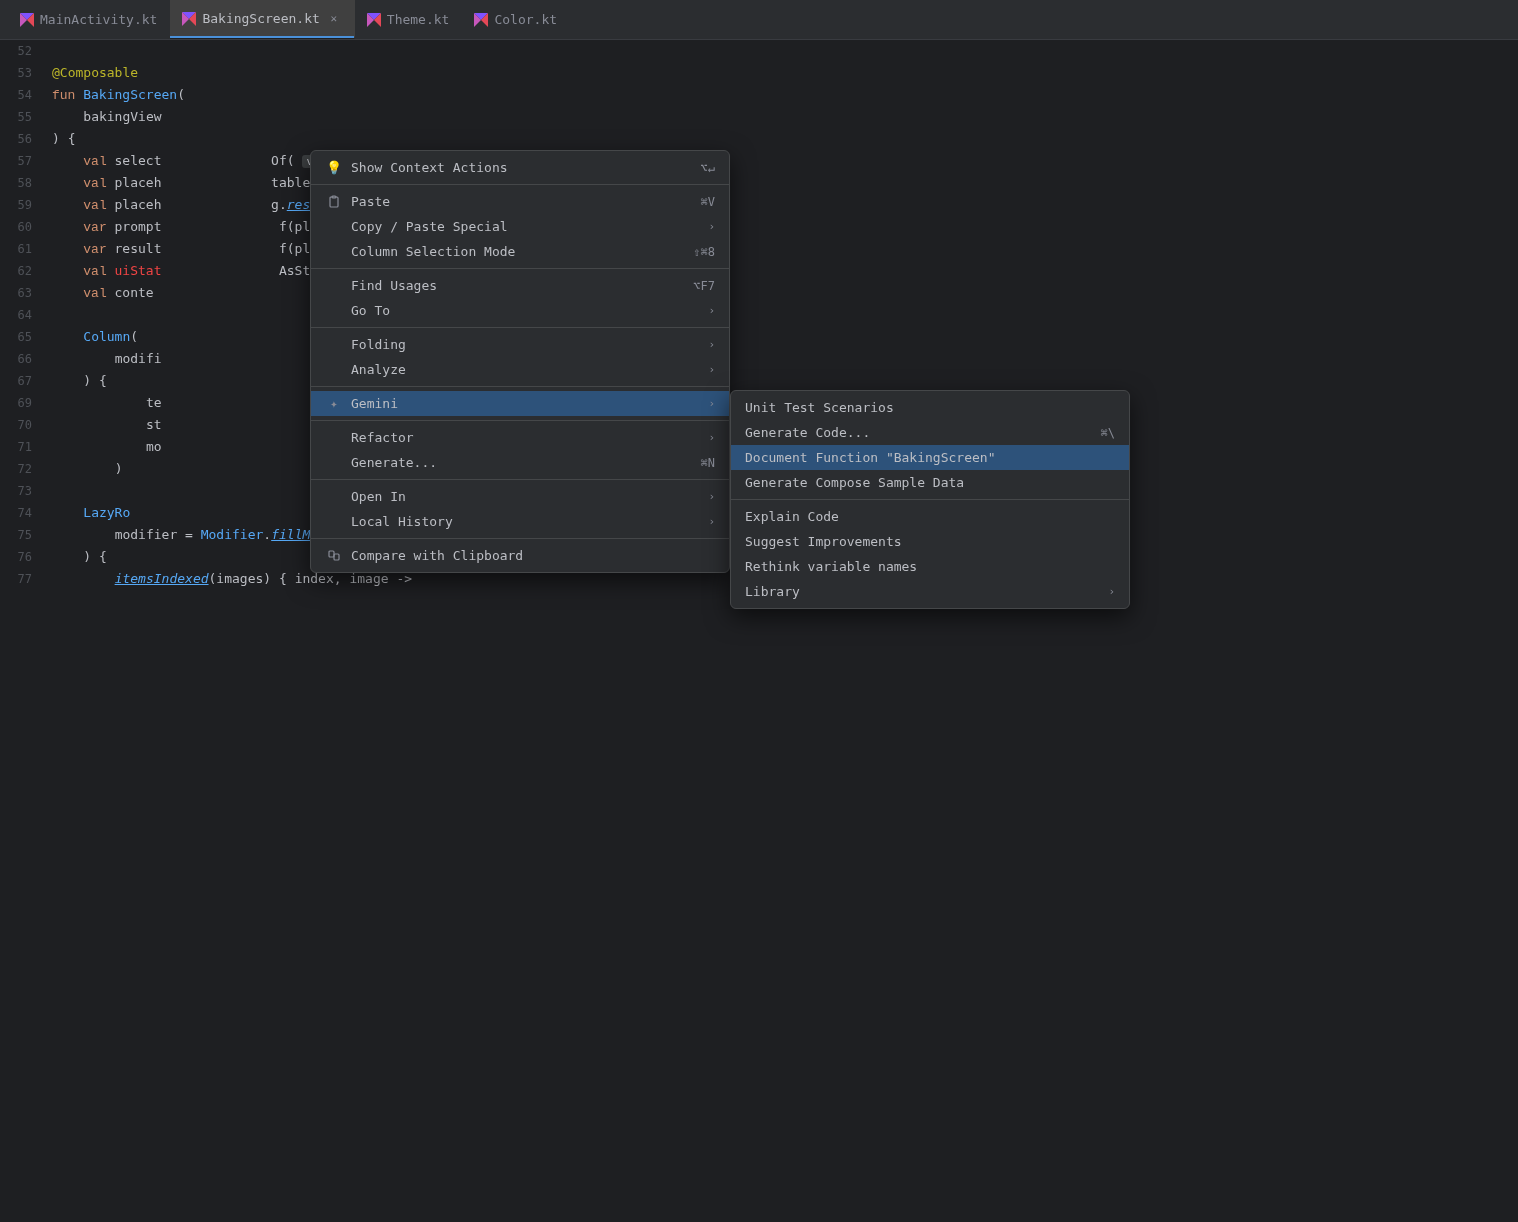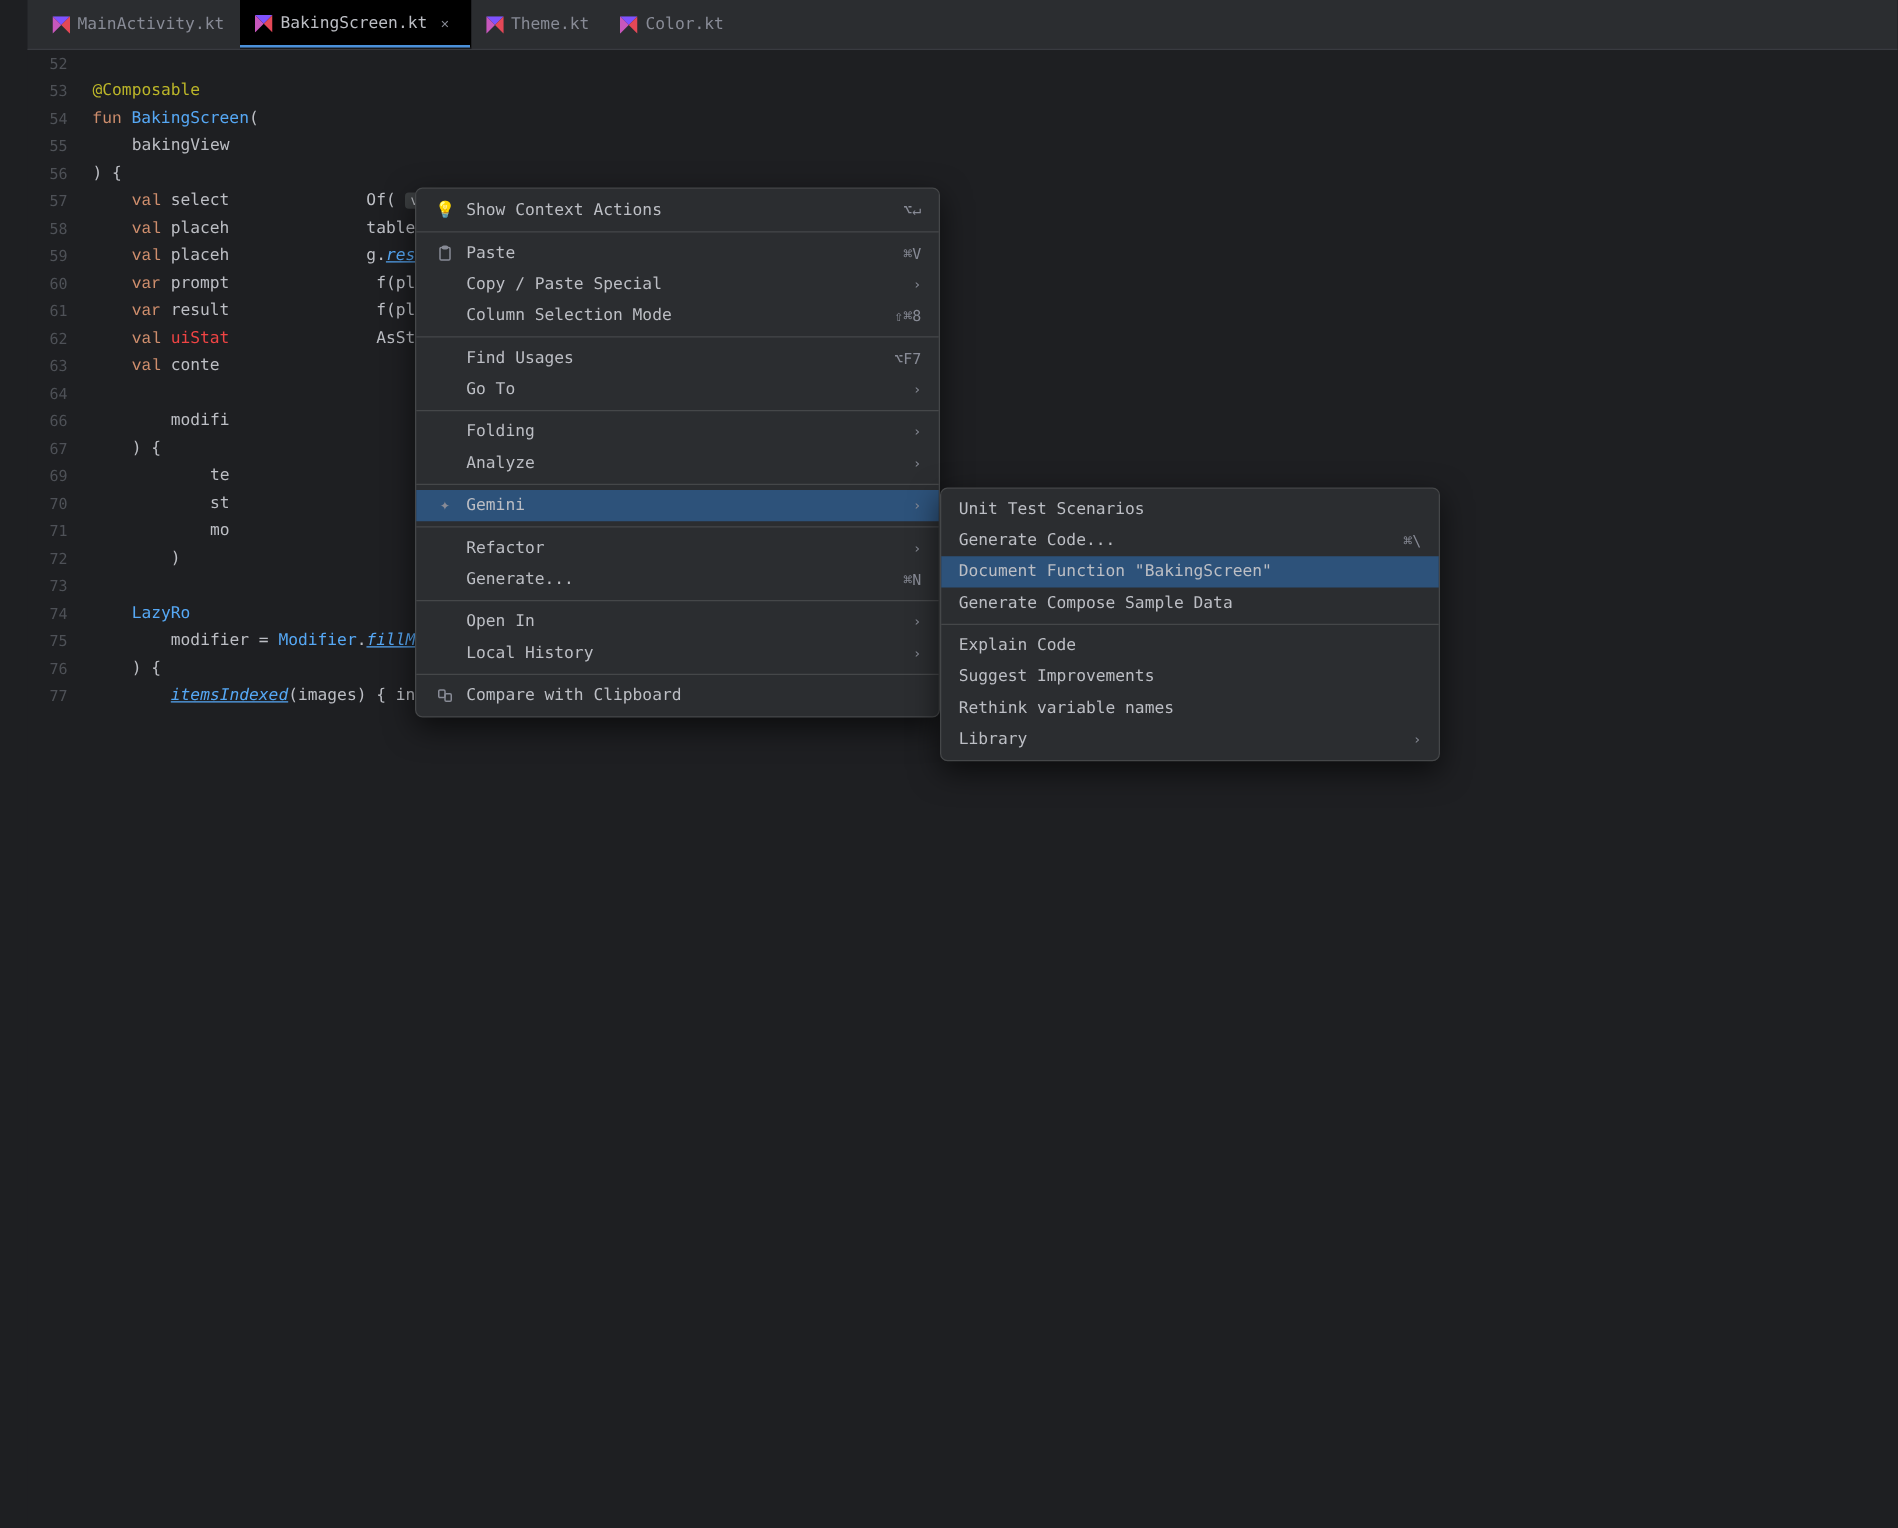--- a/index.html
+++ b/index.html
@@ -12,21 +12,20 @@
       height: 1222px;
       overflow: hidden;
       position: relative;
     }
 
     
     .editor {
       position: absolute;
       top: 0; left: 0; right: 0; bottom: 0;
       background: #1e1f22;
-      margin-left: 22px;
     }
 
     
     .tab-bar {
       display: flex;
       align-items: center;
       background: #2b2d30;
       height: 40px;
       border-bottom: 1px solid #393b40;
       padding: 0 8px;
@@ -38,21 +37,21 @@
       padding: 0 12px;
       font-size: 13px;
       color: #888b96;
       cursor: pointer;
       border-right: 1px solid transparent;
       gap: 6px;
       position: relative;
     }
     .tab.active {
       color: #bcbec4;
-      background: #000000;
+      background: #404040;
       border-bottom: 2px solid #1e1f22;
     }
     .tab.active::after {
       content: '';
       position: absolute;
       bottom: -1px; left: 0; right: 0;
       height: 2px;
       background: #4a90d9;
     }
     .tab-icon {
@@ -301,20 +300,24 @@
     </div>
     <div class="code-line">
       <span class="line-num">63</span>
       <span class="line-content">    <span class="kw">val </span><span style="color:#bcbec4">conte</span></span>
     </div>
     <div class="code-line">
       <span class="line-num">64</span>
       <span class="line-content"></span>
     </div>
     <div class="code-line">
+      <span class="line-num">65</span>
+      <span class="line-content">    <span class="fn-name">Column</span><span style="color:#bcbec4">(</span></span>
+    </div>
+    <div class="code-line">
       <span class="line-num">66</span>
       <span class="line-content">        <span style="color:#bcbec4">modifi</span></span>
     </div>
     <div class="code-line">
       <span class="line-num">67</span>
       <span class="line-content">    <span style="color:#bcbec4">) {</span></span>
     </div>
     <div class="code-line">
       <span class="line-num">69</span>
       <span class="line-content">            <span style="color:#bcbec4">te</span></span>

